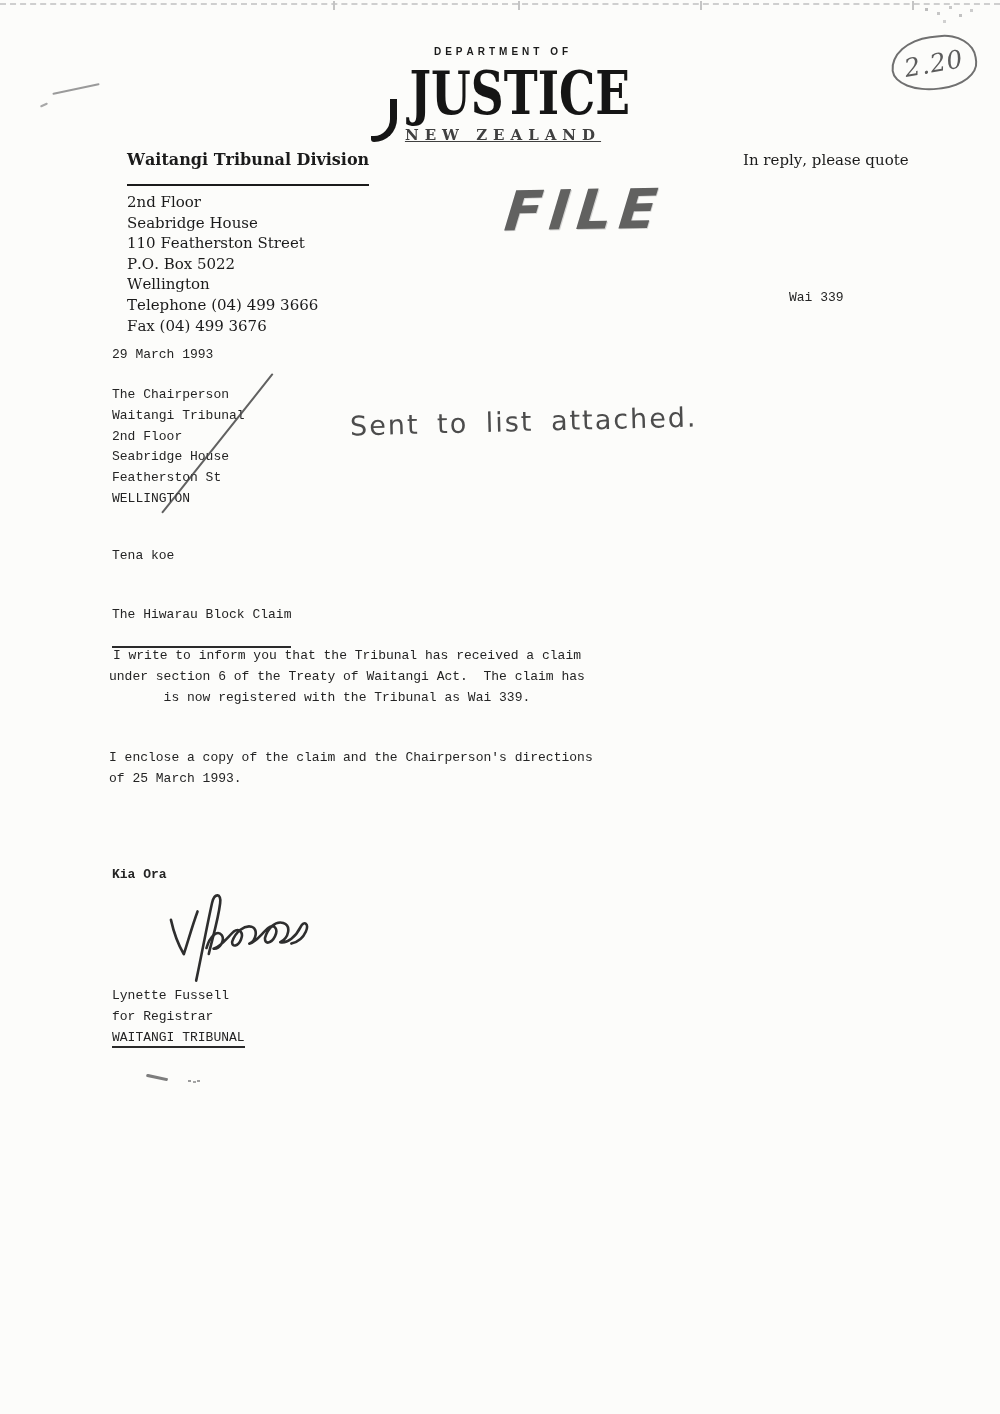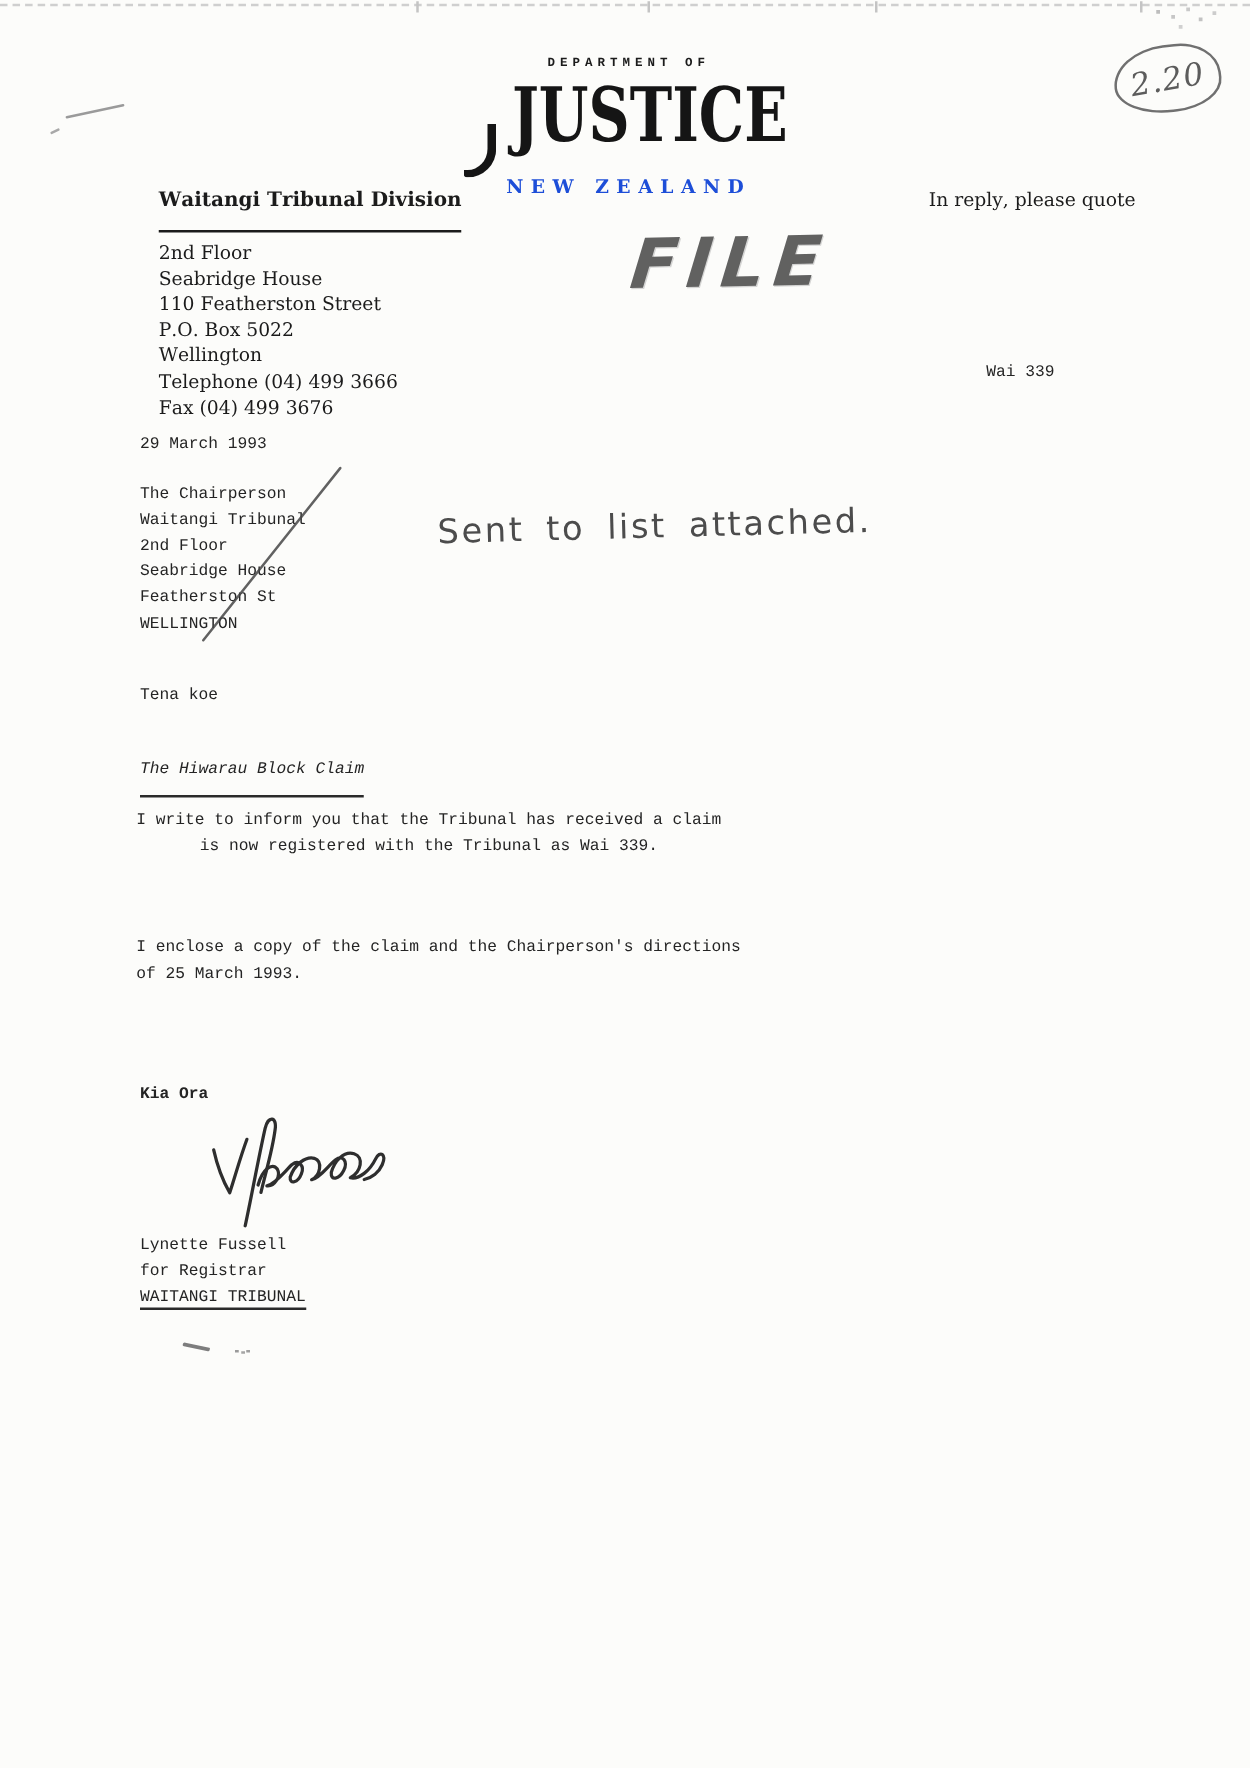--- a/index.html
+++ b/index.html
@@ -35,27 +35,27 @@
     transform:rotate(-7deg);
     display:flex; align-items:center; justify-content:center;
   }
   .annotation-text {
     font-family:"DejaVu Serif",serif; font-style:italic;
     font-size:25px; color:#5c5c5c; transform:rotate(-3deg); letter-spacing:1px;
   }
 
   
   .logo { left:380px; top:46px; width:246px; text-align:center; }
-  .logo-dept { font-family:Liberation Mono, monospace; font-weight:bold; font-size:10px;
+  .logo-dept { font-family:Liberation Sans, sans-serif; font-weight:bold; font-size:10px;
     letter-spacing:4px; color:#1b1b1b; height:16px; }
   .logo-justice { font-family:"DejaVu Serif",serif; font-weight:bold; font-size:60px;
     line-height:60px; color:#151515; transform:scaleX(0.76); transform-origin:center top;
     margin-top:1px; letter-spacing:0; }
   .logo-nz { font-family:"DejaVu Serif",serif; font-weight:bold; font-size:15px;
-    letter-spacing:6px; color:#1d4ed8; margin-top:17px; }
+    letter-spacing:6px; color:#404040; margin-top:3px;text-decoration:underline; }
   .j-tail { left:371px; top:99px; width:26px; height:43px;
     border-right:7px solid #151515; border-bottom:6px solid #151515;
     border-bottom-right-radius:30px; border-bottom-left-radius:4px; }
 
   
   .division { left:127px; top:150px; font-size:16px; font-weight:bold;
     border-bottom:2px solid #1b1b1b; padding-bottom:15px; }
   .sender-address { left:127px; top:192px; font-size:15px; }
   .sender-address div { line-height:20.6px; }
   .reply-label { left:743px; top:151px; font-size:15px; }
@@ -72,21 +72,21 @@
   
   .date-line { left:112px; top:345px; }
   .recipient { left:112px; top:385px; }
   .strike-line { left:162px; top:512px; width:178px; height:2px; background:#454545;
     opacity:.85; transform:rotate(-51.5deg); transform-origin:0 50%; border-radius:2px; }
   .handwritten-note { left:350px; top:406px;
     font-family:"DejaVu Sans","Liberation Sans",sans-serif;
     font-size:27px; color:#4c4c4c; letter-spacing:2px; word-spacing:7px;
     transform:rotate(-1.5deg); }
   .salutation { left:112px; top:546px; }
-  .subject { left:112px; top:605px; border-bottom:2px solid #2a2a2a; padding-bottom:10px;font-style:italic; }
+  .subject { left:112px; top:605px; border-bottom:2px solid #2a2a2a; padding-bottom:20px; }
   .para-1 { left:109px; top:645px;text-align:center; }
   .para-1 .mono-line { line-height:21px; }
   .para-2 { left:109px; top:747px; }
   .para-2 .mono-line { line-height:21px; }
   .closing { left:112px; top:865px;font-weight:bold; }
   .signature-svg { left:160px; top:888px; }
   .signatory { left:112px; top:986px; }
   .org-underline { border-bottom:2px solid #2a2a2a; padding-bottom:1px; }
 </style>
 </head>
@@ -142,20 +142,21 @@
   </div>
   <div class="abs strike-line"></div>
 
   <div class="abs handwritten-note">Sent to list attached.</div>
 
   <div class="abs mono mono-line salutation">Tena koe</div>
   <div class="abs mono mono-line subject">The Hiwarau Block Claim</div>
 
   <div class="abs mono para-1">
     <div class="mono-line">I write to inform you that the Tribunal has received a claim</div>
+    <div class="mono-line">under section 6 of the Treaty of Waitangi Act.  The claim has</div>
     <div class="mono-line">is now registered with the Tribunal as Wai 339.</div>
   </div>
   <div class="abs mono para-2">
     <div class="mono-line">I enclose a copy of the claim and the Chairperson's directions</div>
     <div class="mono-line">of 25 March 1993.</div>
   </div>
 
   <div class="abs mono mono-line closing">Kia Ora</div>
 
   <svg class="abs signature-svg" width="175" height="100" viewBox="0 0 175 100">

